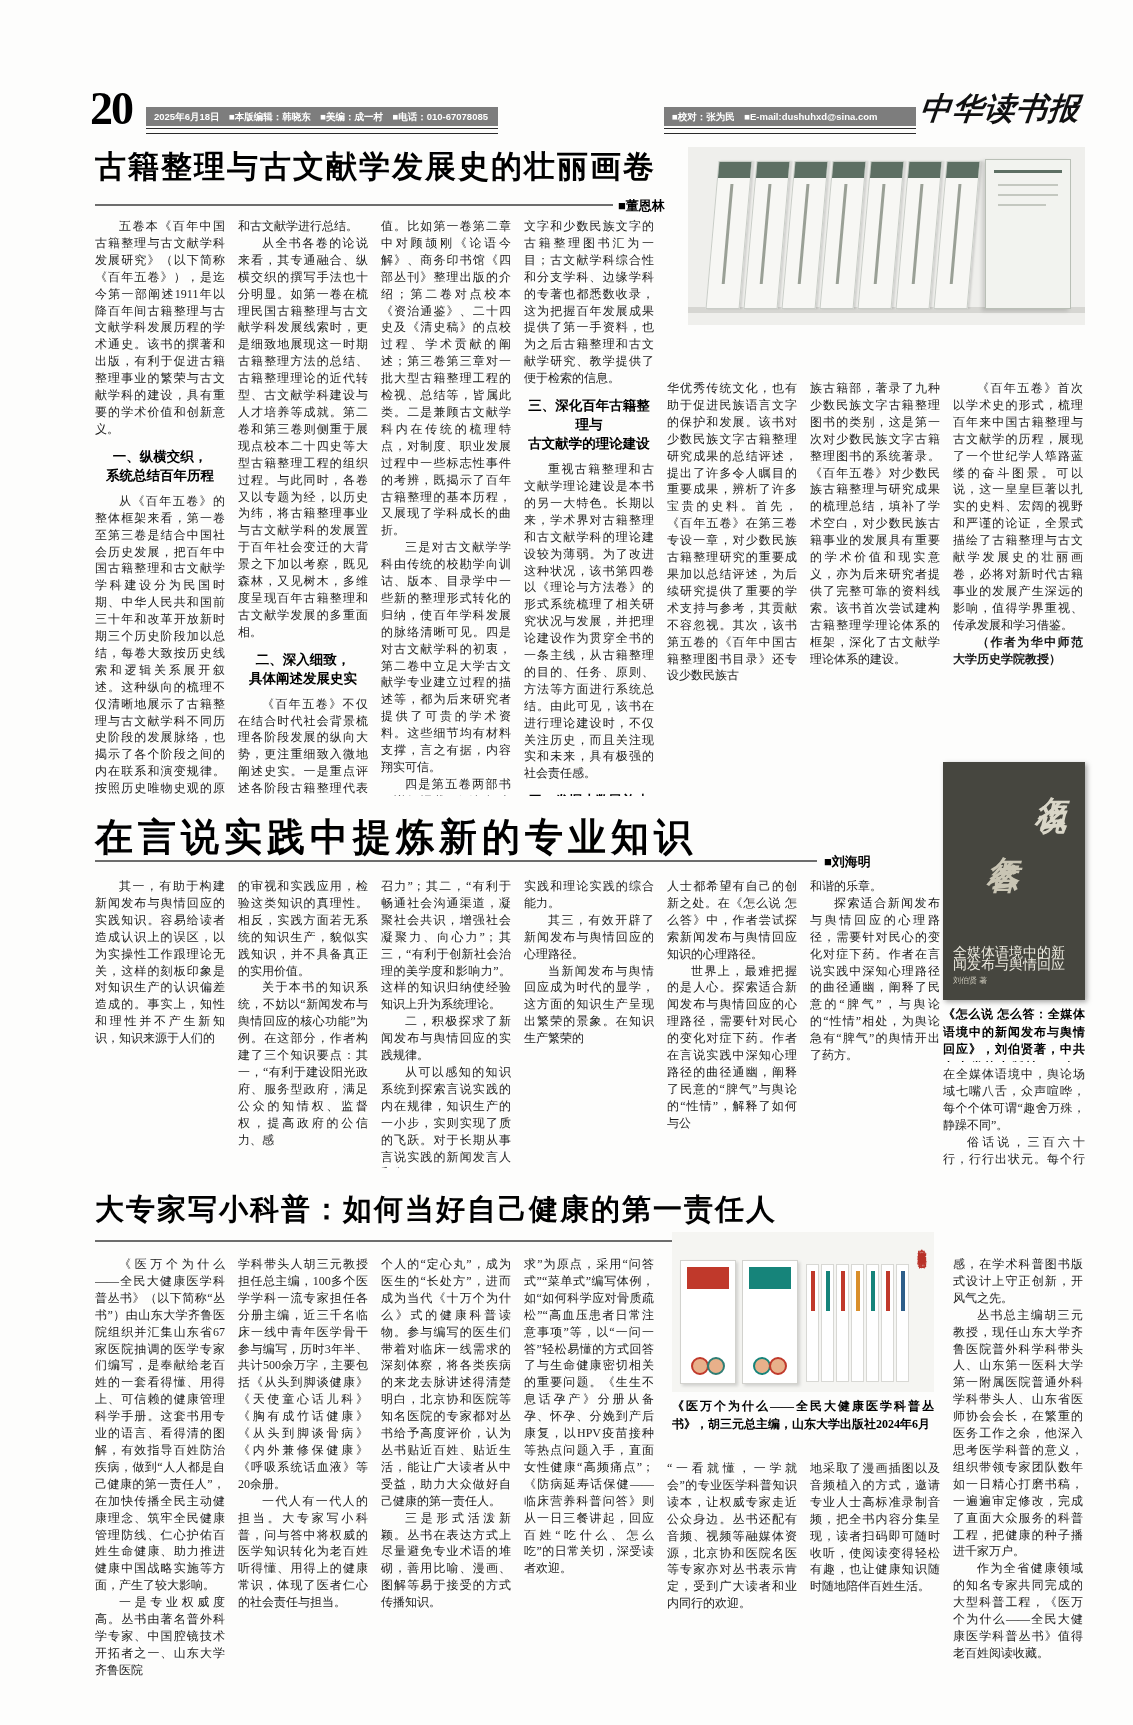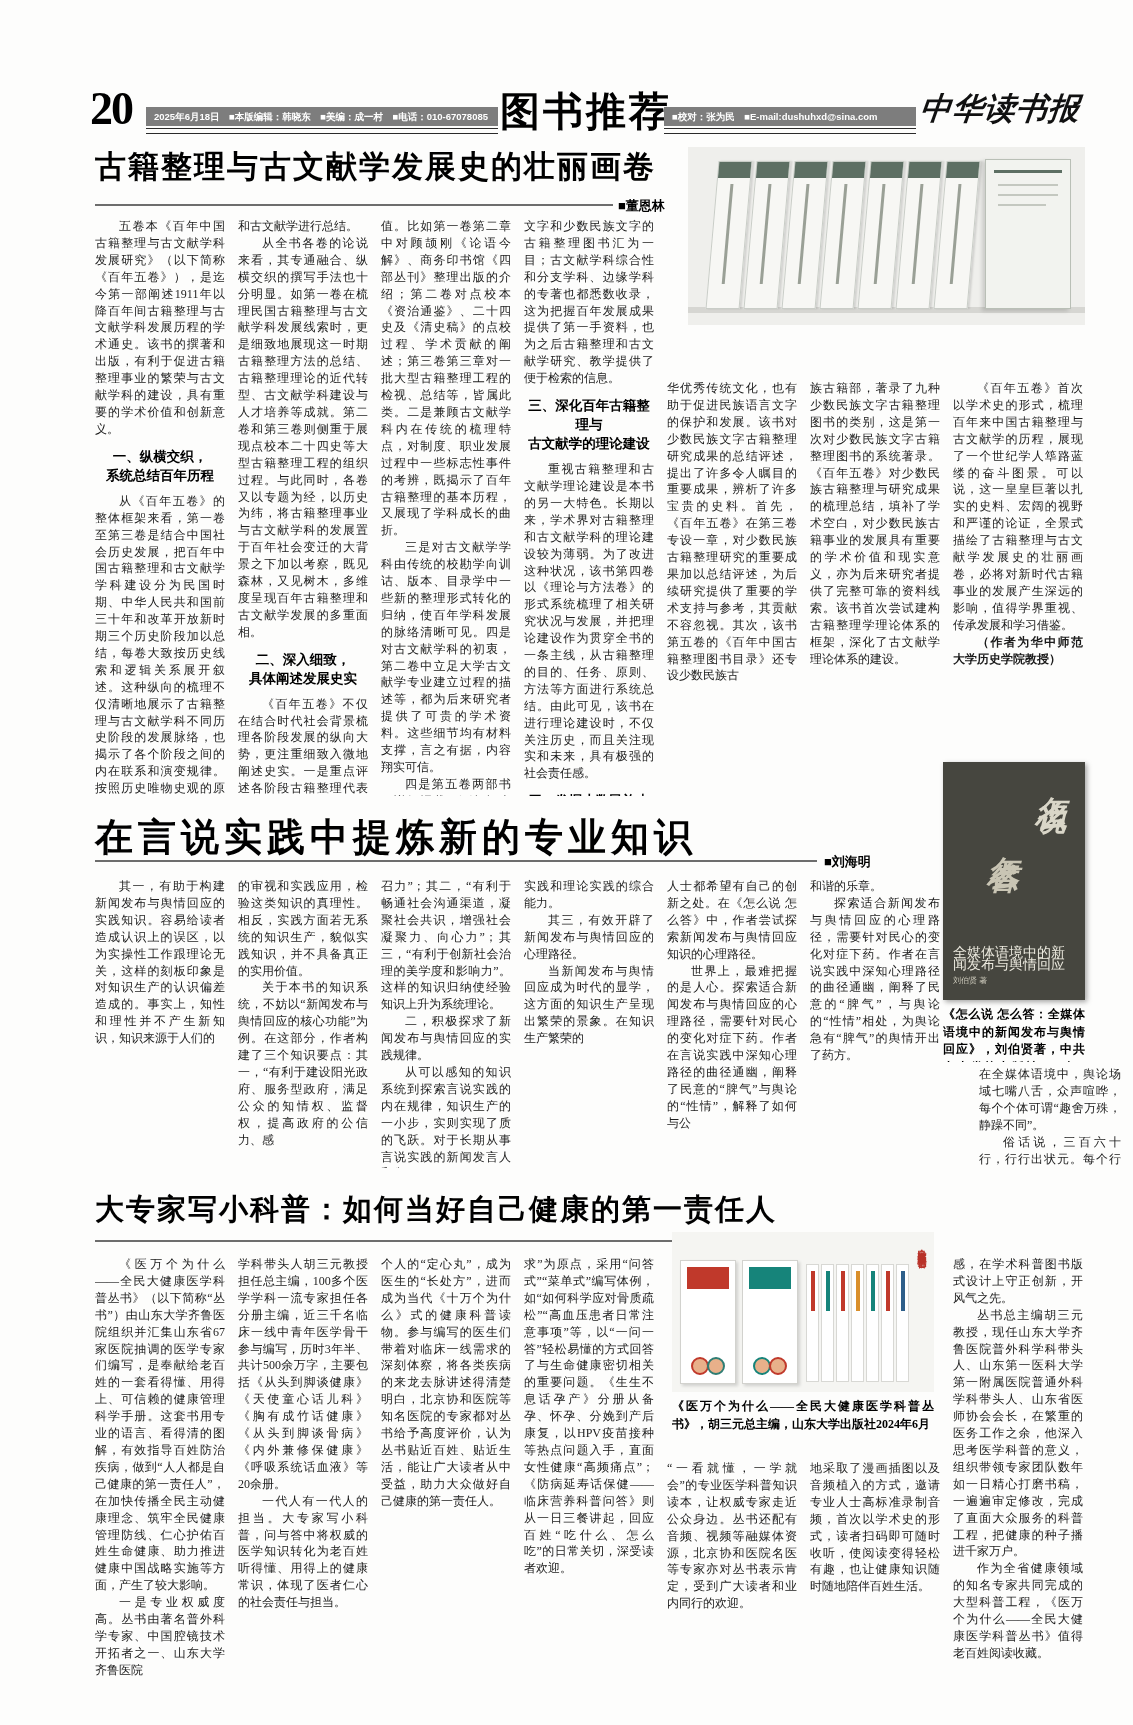--- a/index.html
+++ b/index.html
@@ -57,21 +57,20 @@
   .p3series{position:absolute;right:6px;top:10px;writing-mode:vertical-rl;font-size:9px;font-weight:bold;color:#b9332a;letter-spacing:1px;}
 </style>
 </head>
 <body>
 
 <div class="page">
 
   <div class="pageno" style="left:90px;top:82px;">20</div>
   <div class="bar" style="left:146px;top:107px;width:352px;">2025年6月18日　■本版编辑：韩晓东　■美编：成一村　■电话：010-67078085</div>
   <div class="dline" style="left:146px;top:128px;width:352px;"></div>
-  <div class="section-title" style="left:500px;top:84px;">图书推荐</div>
   <div class="bar" style="left:664px;top:107px;width:252px;">■校对：张为民　■E-mail:dushuhxd@sina.com</div>
   <div class="dline" style="left:664px;top:128px;width:252px;"></div>
   <div class="masthead" style="left:920px;top:88px;">中华读书报</div>
 
   <div class="headline" style="left:95px;top:146px;font-size:31px;letter-spacing:2px;">古籍整理与古文献学发展史的壮丽画卷</div>
   <div class="hrule" style="left:95px;top:204px;width:518px;"></div>
   <div class="byline" style="left:618px;top:197px;">■董恩林</div>
 
   <div class="photo1">
     <div class="shelf"></div>
@@ -178,21 +177,21 @@
       <p class="para">当新闻发布与舆情回应成为时代的显学，这方面的知识生产呈现出繁荣的景象。在知识生产繁荣的</p>
     </div>
   <div class="col" style="left:667px;top:878px;height:290px;">
       <p class="para noind">人士都希望有自己的创新之处。在《怎么说 怎么答》中，作者尝试探索新闻发布与舆情回应知识的心理路径。</p>
       <p class="para">世界上，最难把握的是人心。探索适合新闻发布与舆情回应的心理路径，需要针对民心的变化对症下药。作者在言说实践中深知心理路径的曲径通幽，阐释了民意的“脾气”与舆论的“性情”，解释了如何与公</p>
     </div>
   <div class="col" style="left:810px;top:878px;height:290px;">
       <p class="para noind">和谐的乐章。</p>
       <p class="para">探索适合新闻发布与舆情回应的心理路径，需要针对民心的变化对症下药。作者在言说实践中深知心理路径的曲径通幽，阐释了民意的“脾气”，与舆论的“性情”相处，为舆论急有“脾气”的舆情开出了药方。</p>
     </div>
-  <div class="col" style="left:943px;top:1066px;height:102px;width:142px;margin-left:36px;">
+  <div class="col" style="left:943px;top:1066px;height:102px;width:142px;">
       <p class="para noind">在全媒体语境中，舆论场域七嘴八舌，众声喧哗，每个个体可谓“趣舍万殊，静躁不同”。</p>
       <p class="para">俗话说，三百六十行，行行出状元。每个行业的“状元郎”都是靠自己想象力把感性经验抽象化为知识和新的知识框架，把纷繁的经验东西形象地表述出来，满足读者对认识问题解决的期待。</p>
     </div>
 
   <div class="headline" style="left:95px;top:1190px;font-size:29px;letter-spacing:2px;">大专家写小科普：如何当好自己健康的第一责任人</div>
   <div class="hrule" style="left:95px;top:1240px;width:752px;"></div>
   <div class="byline" style="left:856px;top:1233px;">■徐　翔</div>
 
   <div class="photo3">
     <div class="p3cover" style="left:8px;">
@@ -233,29 +232,30 @@
   <div class="col" style="left:95px;top:1256px;height:454px;">
       <p class="para">《医万个为什么——全民大健康医学科普丛书》（以下简称“丛书”）由山东大学齐鲁医院组织并汇集山东省67家医院抽调的医学专家们编写，是奉献给老百姓的一套看得懂、用得上、可信赖的健康管理科学手册。这套书用专业的语言、看得清的图解，有效指导百姓防治疾病，做到“人人都是自己健康的第一责任人”，在加快传播全民主动健康理念、筑牢全民健康管理防线、仁心护佑百姓生命健康、助力推进健康中国战略实施等方面，产生了较大影响。</p>
       <p class="para">一是专业权威度高。丛书由著名普外科学专家、中国腔镜技术开拓者之一、山东大学齐鲁医院</p>
     </div>
   <div class="col" style="left:238px;top:1256px;height:454px;">
       <p class="para noind">学科带头人胡三元教授担任总主编，100多个医学学科一流专家担任各分册主编，近三千名临床一线中青年医学骨干参与编写，历时3年半、共计500余万字，主要包括《从头到脚谈健康》《天使童心话儿科》《胸有成竹话健康》《从头到脚谈骨病》《内外兼修保健康》《呼吸系统话血液》等20余册。</p>
       <p class="para">一代人有一代人的担当。大专家写小科普，问与答中将权威的医学知识转化为老百姓听得懂、用得上的健康常识，体现了医者仁心的社会责任与担当。</p>
     </div>
   <div class="col" style="left:381px;top:1256px;height:454px;">
       <p class="para noind">个人的“定心丸”，成为医生的“长处方”，进而成为当代《十万个为什么》式的健康科普读物。参与编写的医生们带着对临床一线需求的深刻体察，将各类疾病的来龙去脉讲述得清楚明白，北京协和医院等知名医院的专家都对丛书给予高度评价，认为丛书贴近百姓、贴近生活，能让广大读者从中受益，助力大众做好自己健康的第一责任人。</p>
+      <p class="para">三是形式活泼新颖。丛书在表达方式上尽量避免专业术语的堆砌，善用比喻、漫画、图解等易于接受的方式传播知识。</p>
     </div>
   <div class="col" style="left:524px;top:1256px;height:454px;">
       <p class="para noind">求”为原点，采用“问答式”“菜单式”编写体例，如“如何科学应对骨质疏松”“高血压患者日常注意事项”等，以“一问一答”轻松易懂的方式回答了与生命健康密切相关的重要问题。《生生不息话孕产》分册从备孕、怀孕、分娩到产后康复，以HPV疫苗接种等热点问题入手，直面女性健康“高频痛点”；《防病延寿话保健——临床营养科普问答》则从一日三餐讲起，回应百姓“吃什么、怎么吃”的日常关切，深受读者欢迎。</p>
     </div>
   <div class="col" style="left:667px;top:1460px;height:250px;">
       <p class="para noind">“一看就懂，一学就会”的专业医学科普知识读本，让权威专家走近公众身边。丛书还配有音频、视频等融媒体资源，北京协和医院名医等专家亦对丛书表示肯定，受到广大读者和业内同行的欢迎。</p>
     </div>
   <div class="col" style="left:810px;top:1460px;height:250px;">
-      <p class="para noind">地采取了漫画插图以及音频植入的方式，邀请专业人士高标准录制音频，首次以学术史的形式，读者扫码即可随时收听，使阅读变得轻松有趣，也让健康知识随时随地陪伴百姓生活。</p>
+      <p class="para noind">地采取了漫画插图以及音频植入的方式，邀请专业人士高标准录制音频，把全书内容分集呈现，读者扫码即可随时收听，使阅读变得轻松有趣，也让健康知识随时随地陪伴百姓生活。</p>
     </div>
   <div class="col" style="left:953px;top:1256px;height:454px;">
       <p class="para noind">感，在学术科普图书版式设计上守正创新，开风气之先。</p>
       <p class="para">丛书总主编胡三元教授，现任山东大学齐鲁医院普外科学科带头人、山东第一医科大学第一附属医院普通外科学科带头人、山东省医师协会会长，在繁重的医务工作之余，他深入思考医学科普的意义，组织带领专家团队数年如一日精心打磨书稿，一遍遍审定修改，完成了直面大众服务的科普工程，把健康的种子播进千家万户。</p>
       <p class="para">作为全省健康领域的知名专家共同完成的大型科普工程，《医万个为什么——全民大健康医学科普丛书》值得老百姓阅读收藏。</p>
     </div>
 
 </div>
 
 </body></html>

